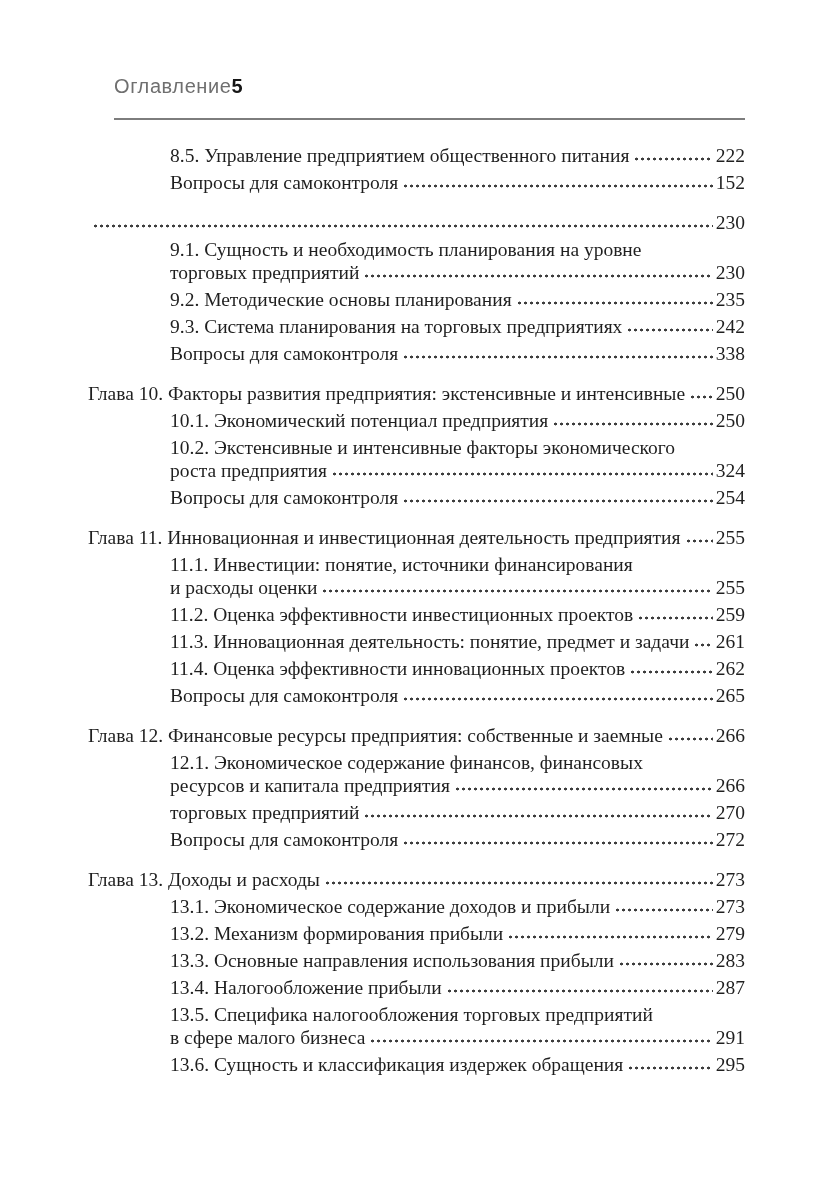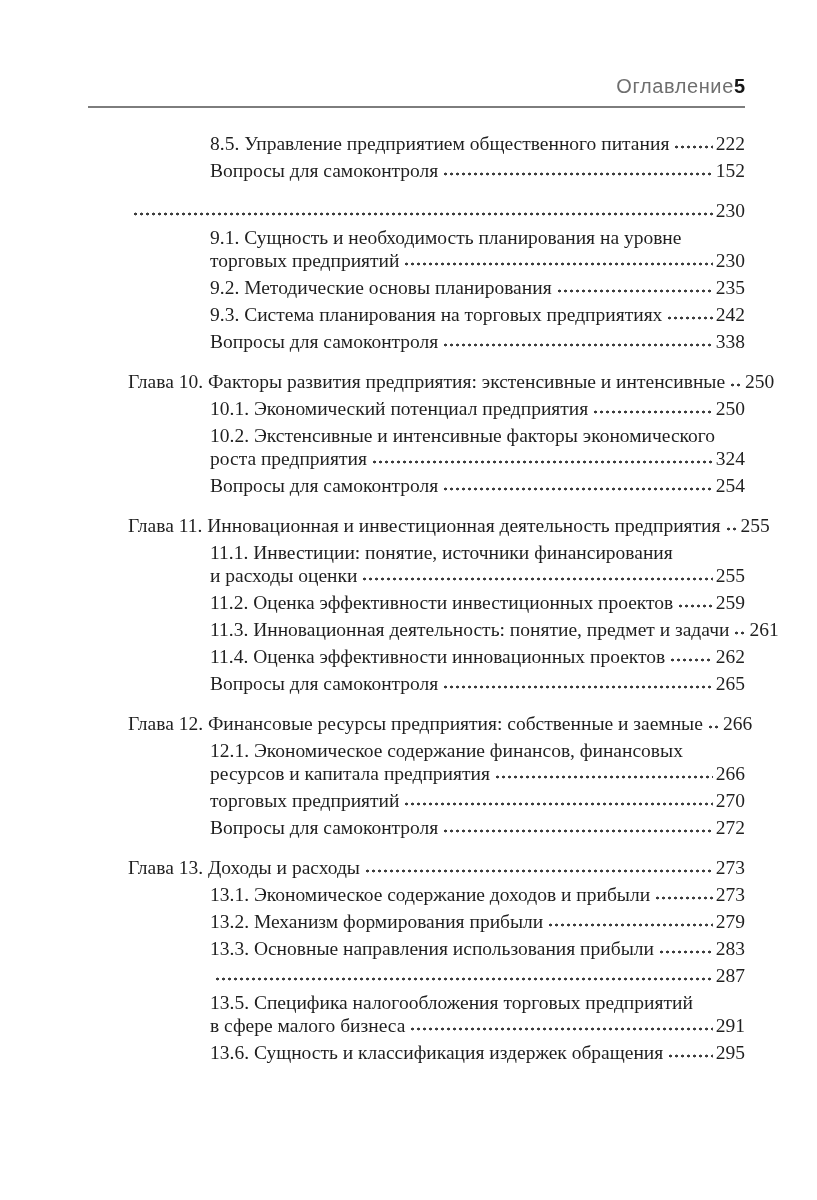--- a/index.html
+++ b/index.html
@@ -19,43 +19,43 @@
     color: var(--text);
     overflow: hidden;
   }
   .page {
     width: 817px;
     height: 1200px;
     padding: 74px 72px 0 88px;
   }
   .page-header {
     display: flex;
-    justify-content: flex-end;
+    justify-content: flex-start;
     align-items: flex-end;
     border-bottom: 2.5px solid var(--rule);
-    padding-bottom: 8px;
+    padding-bottom: 20px;
+    margin-left: 26px;
   }
   .header-title {
     font-family: "Liberation Sans", sans-serif;
     font-size: 20px;
     line-height: 24px;
     color: var(--header-text);
     letter-spacing: 0.6px;
   }
   .header-page-num {
     font-family: "Liberation Sans", sans-serif;
     font-weight: bold;
     font-size: 20px;
     line-height: 24px;
     color: #161616;
   }
   .toc {
     margin-top: 24px;
     font-size: 19.5px;
-    margin-left: 40px;
   }
   .entry { margin-bottom: 4px; }
   .entry.sub { padding-left: 82px; }
   .entry.gap { margin-top: 17px; }
   .line {
     display: flex;
     align-items: baseline;
     line-height: 23px;
   }
   .txt { flex: 0 0 auto; white-space: nowrap; }
@@ -261,20 +261,21 @@
       </div>
       <div class="entry sub">
         <div class="line">
           <span class="txt">13.3. Основные направления использования прибыли</span>
           <span class="leader"></span>
           <span class="pg">283</span>
         </div>
       </div>
       <div class="entry sub">
         <div class="line">
+          <span class="txt">13.4. Налогообложение прибыли</span>
           <span class="leader"></span>
           <span class="pg">287</span>
         </div>
       </div>
       <div class="entry sub">
         <div class="line">
           <span class="txt">13.5. Специфика налогообложения торговых предприятий</span>
         </div>
         <div class="line">
           <span class="txt">в сфере малого бизнеса</span>

